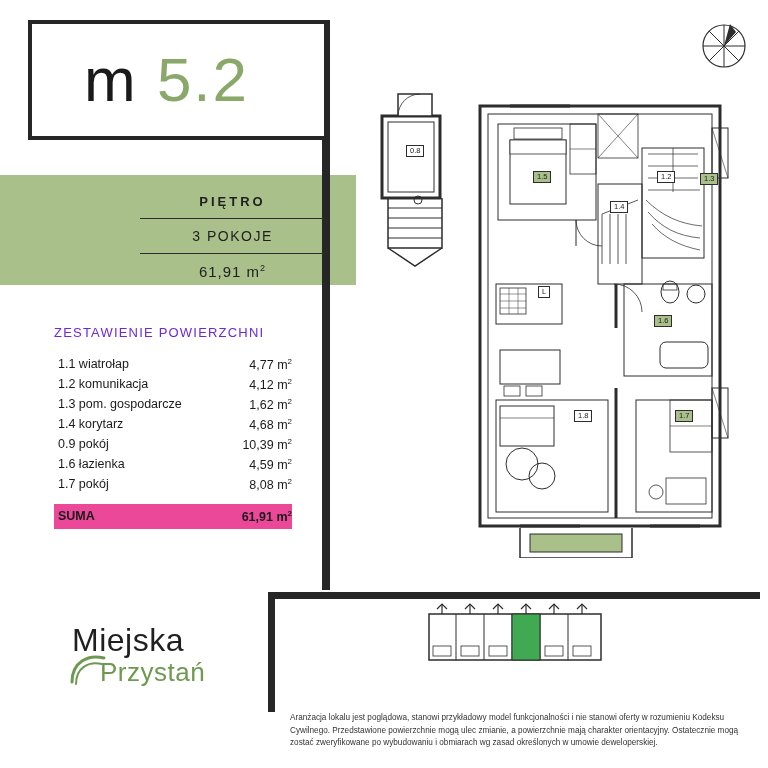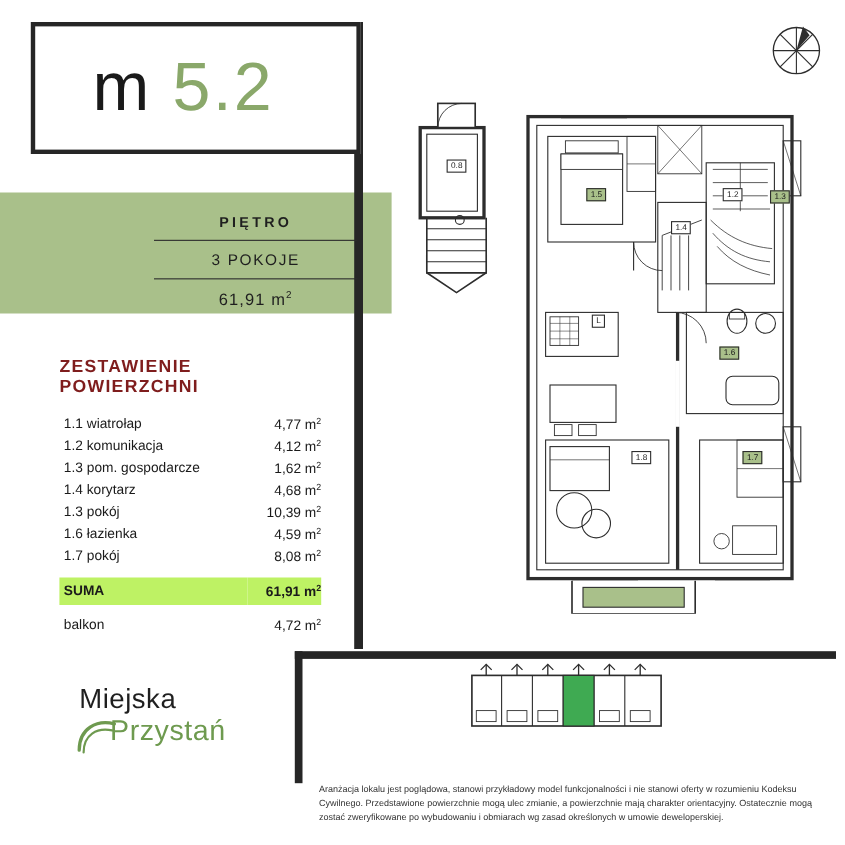--- a/index.html
+++ b/index.html
@@ -55,36 +55,36 @@
     padding-bottom:9px;
   }
   .band-sep { height:1px; background:#2c2c2c; margin:0 0 9px 0; }
   .band-inner .rooms { font-size:14px; letter-spacing:1.5px; color:#1f1f1f; padding-bottom:9px;}
   .band-inner .area { font-size:15px; letter-spacing:1px; color:#1f1f1f; }
   .band-inner .area sup { font-size:9px; }
 
   
   .tbl-wrap { position:absolute; left:54px; top:325px; width:240px; }
   .tbl-title {
-    font-size:16px; font-weight:700; letter-spacing:1.2px; color:#7f1d1d;
+    font-size:13px; font-weight:400; letter-spacing:1.2px; color:#6d28d9;
     margin-bottom:14px;
   }
   table.areas { border-collapse:collapse; width:238px; font-size:12.5px; }
   table.areas td { padding:2.5px 0; vertical-align:top; color:#1a1a1a; }
   table.areas td.name { padding-left:4px; }
   table.areas td.val { text-align:right; white-space:nowrap; }
   table.areas td.val sup { font-size:8px; }
-  tr.sum td { background:#bef264; font-weight:700; padding:5px 0; }
+  tr.sum td { background:#ec4899; font-weight:700; padding:5px 0; }
   tr.sum td.name { padding-left:4px; }
   tr.spacer td { height:9px; padding:0; }
   tr.balcony td { padding-top:11px; }
 
   
   .logo { position:absolute; left:72px; top:622px; width:200px; }
-  .logo .l1 { font-size:25px; letter-spacing:0.5px; color:#1f1f1f; }
+  .logo .l1 { font-size:32px; letter-spacing:0.5px; color:#1f1f1f; }
   .logo .l2 { font-size:26px; letter-spacing:0.5px; color:#6e9a4f; margin-top:-2px; padding-left:28px;}
   .logo .swoosh { position:absolute; left:-4px; top:30px; }
 
   
   .compass { position:absolute; left:700px; top:22px; width:48px; height:48px; }
 
   
   .plan { position:absolute; left:370px; top:88px; width:380px; height:470px; }
 
   
@@ -142,41 +142,37 @@
           </tr>
           <tr>
             <td class="name">1.3 pom. gospodarcze</td>
             <td class="val">1,62 m<sup>2</sup></td>
           </tr>
           <tr>
             <td class="name">1.4 korytarz</td>
             <td class="val">4,68 m<sup>2</sup></td>
           </tr>
           <tr>
-            <td class="name">1.3 pokój</td>
+            <td class="name">0.9 pokój</td>
             <td class="val">10,39 m<sup>2</sup></td>
           </tr>
           <tr>
             <td class="name">1.6 łazienka</td>
             <td class="val">4,59 m<sup>2</sup></td>
           </tr>
           <tr>
             <td class="name">1.7 pokój</td>
             <td class="val">8,08 m<sup>2</sup></td>
           </tr>
           <tr class="spacer">
             <td colspan="2"></td>
           </tr>
           <tr class="sum">
             <td class="name">SUMA</td>
             <td class="val">61,91 m<sup>2</sup></td>
-          </tr>
-          <tr class="balcony">
-            <td class="name">balkon</td>
-            <td class="val">4,72 m<sup>2</sup></td>
           </tr>
         </tbody>
     </table>
   </div>
 
   <div class="logo">
     <div class="l1">Miejska</div>
     <div class="l2">Przystań</div>
     <svg class="swoosh" width="40" height="34" viewBox="0 0 40 34">
       <path d="M4 30 C4 10, 20 2, 36 6" stroke="#6e9a4f" stroke-width="3" fill="none" stroke-linecap="round"></path>

